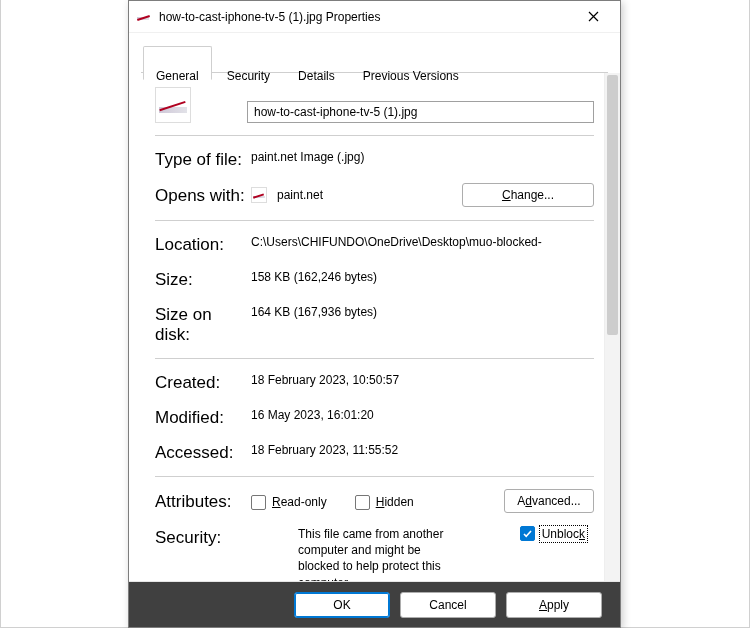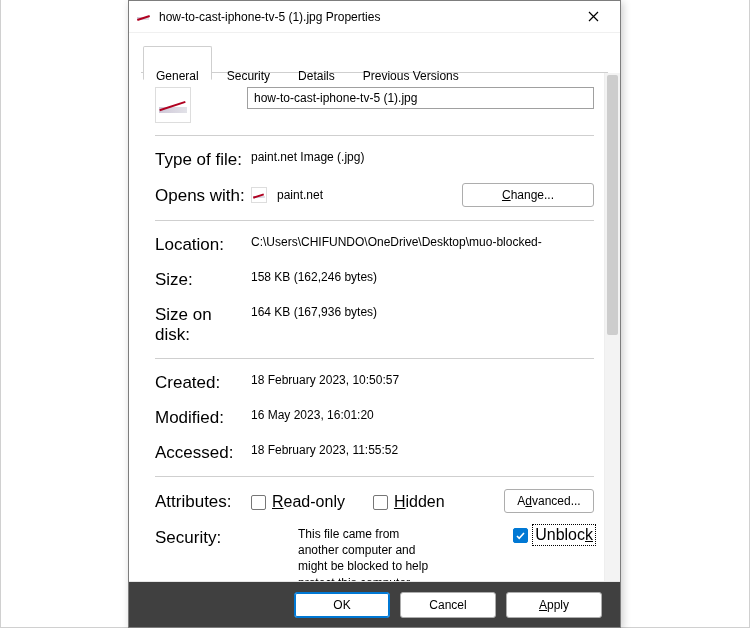--- a/index.html
+++ b/index.html
@@ -53,21 +53,21 @@
     }
 
     .tab-content {
       padding: 14px 26px 6px 26px;
     }
 
     .row { display: flex; align-items: flex-start; margin-bottom: 13px; }
     .row-label { width: 96px; font-size: 17px; padding-top: 2px; }
     .row-value { flex: 1; font-size: 12px; padding-top: 2px; }
 
-    .file-header { display: flex; align-items: flex-start; margin-bottom: 12px; }
+    .file-header { display: flex; align-items: flex-end; margin-bottom: 12px; }
     .file-icon-lg { width: 36px; height: 36px; border: 1px solid #ddd; margin-right: 56px; }
     .filename-input {
       flex: 1; font-size: 12px; border: 1px solid #a0a0a0; height: 22px;
       padding: 2px 6px; background: #fff; font-family: inherit;
     }
 
     .hr { border: none; border-top: 1px solid #cfcfcf; margin: 10px 0 12px 0; }
 
     .small-icon { width: 16px; height: 16px; border: 1px solid #ddd; margin-right: 10px; vertical-align: middle; display: inline-block; }
     .opens-with-wrap { display: flex; align-items: center; flex: 1; }
@@ -80,21 +80,21 @@
 
     .checkbox-wrap { display: inline-flex; align-items: center; margin-right: 28px; }
     .chk {
       width: 15px; height: 15px; border: 1px solid #767676; border-radius: 2px;
       margin-right: 6px; display: inline-flex; align-items: center; justify-content: center;
       background: #fff; cursor: pointer;
     }
     .chk.checked { background: #0078d4; border-color: #0078d4; }
     .chk.checked svg { display: block; }
     .chk svg { display: none; }
-    .chk-label { font-size: 16px; }
+    .chk-label { font-size: 12px; }
     .chk-label .u { text-decoration: underline; }
     .focus-ring { outline: 1px dotted #000; outline-offset: 1px; padding: 0 1px; }
 
     .security-row { display: flex; align-items: flex-start; gap: 47px; }
     .security-msg { flex: 1; font-size: 12px; line-height: 1.35; padding-right: 12px; }
 
     .footer {
       height: 46px; border-top: 1px solid #e6e6e6; display: flex;
       justify-content: flex-end; align-items: center; gap: 10px; padding: 0 18px;
       background: #404040;
@@ -211,21 +211,21 @@
             </span>
             <span class="chk-label"><span class="u">H</span>idden</span>
           </span>
         </div>
         <button class="btn" style="width:90px;">A<span style="text-decoration:underline">d</span>vanced...</button>
       </div>
 
       <div class="row security-row" style="margin-top:6px;">
         <div class="row-label">Security:</div>
         <div class="security-msg">This file came from another computer and might be blocked to help protect this computer.</div>
-        <span class="checkbox-wrap" style="margin-right:0;padding-left:16px;">
+        <span class="checkbox-wrap" style="margin-right:8px;padding-left:16px;">
           <span class="chk checked">
             <svg width="11" height="11" viewBox="0 0 11 11">
                 <path d="M2 6l2.2 2.4L9 3" stroke="#fff" stroke-width="1.6" fill="none"></path>
               </svg>
           </span>
           <span class="chk-label focus-ring">Unbloc<span class="u">k</span></span>
         </span>
       </div>
 
     </div>

